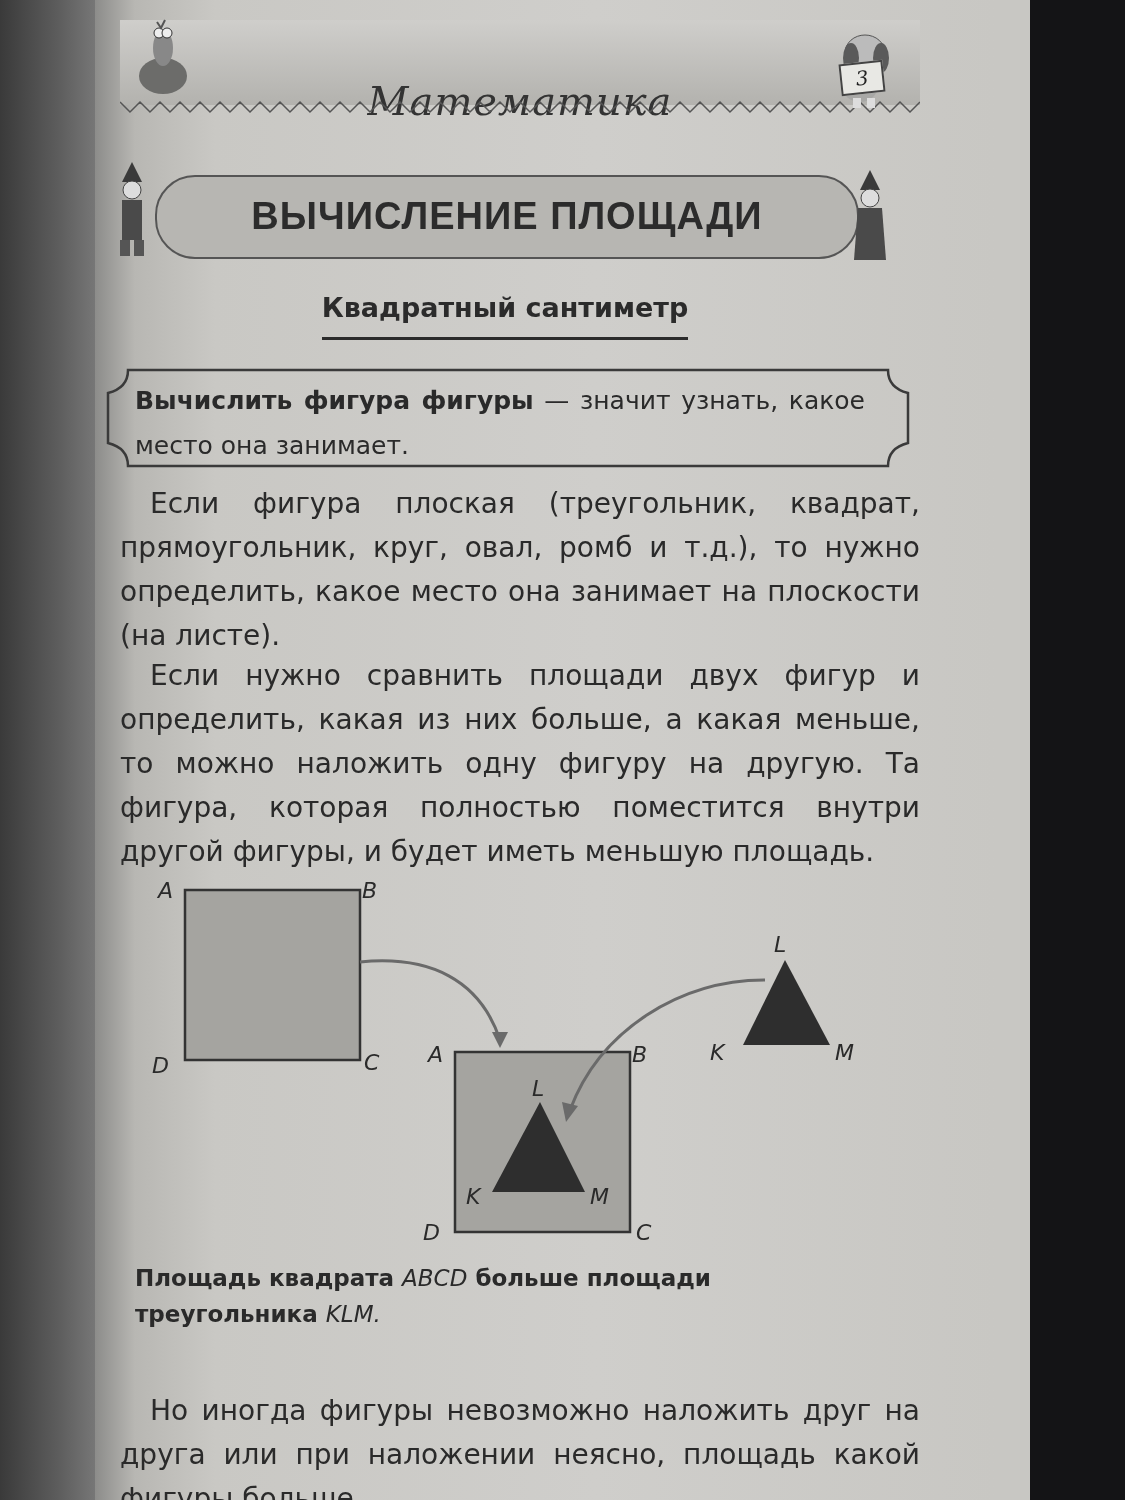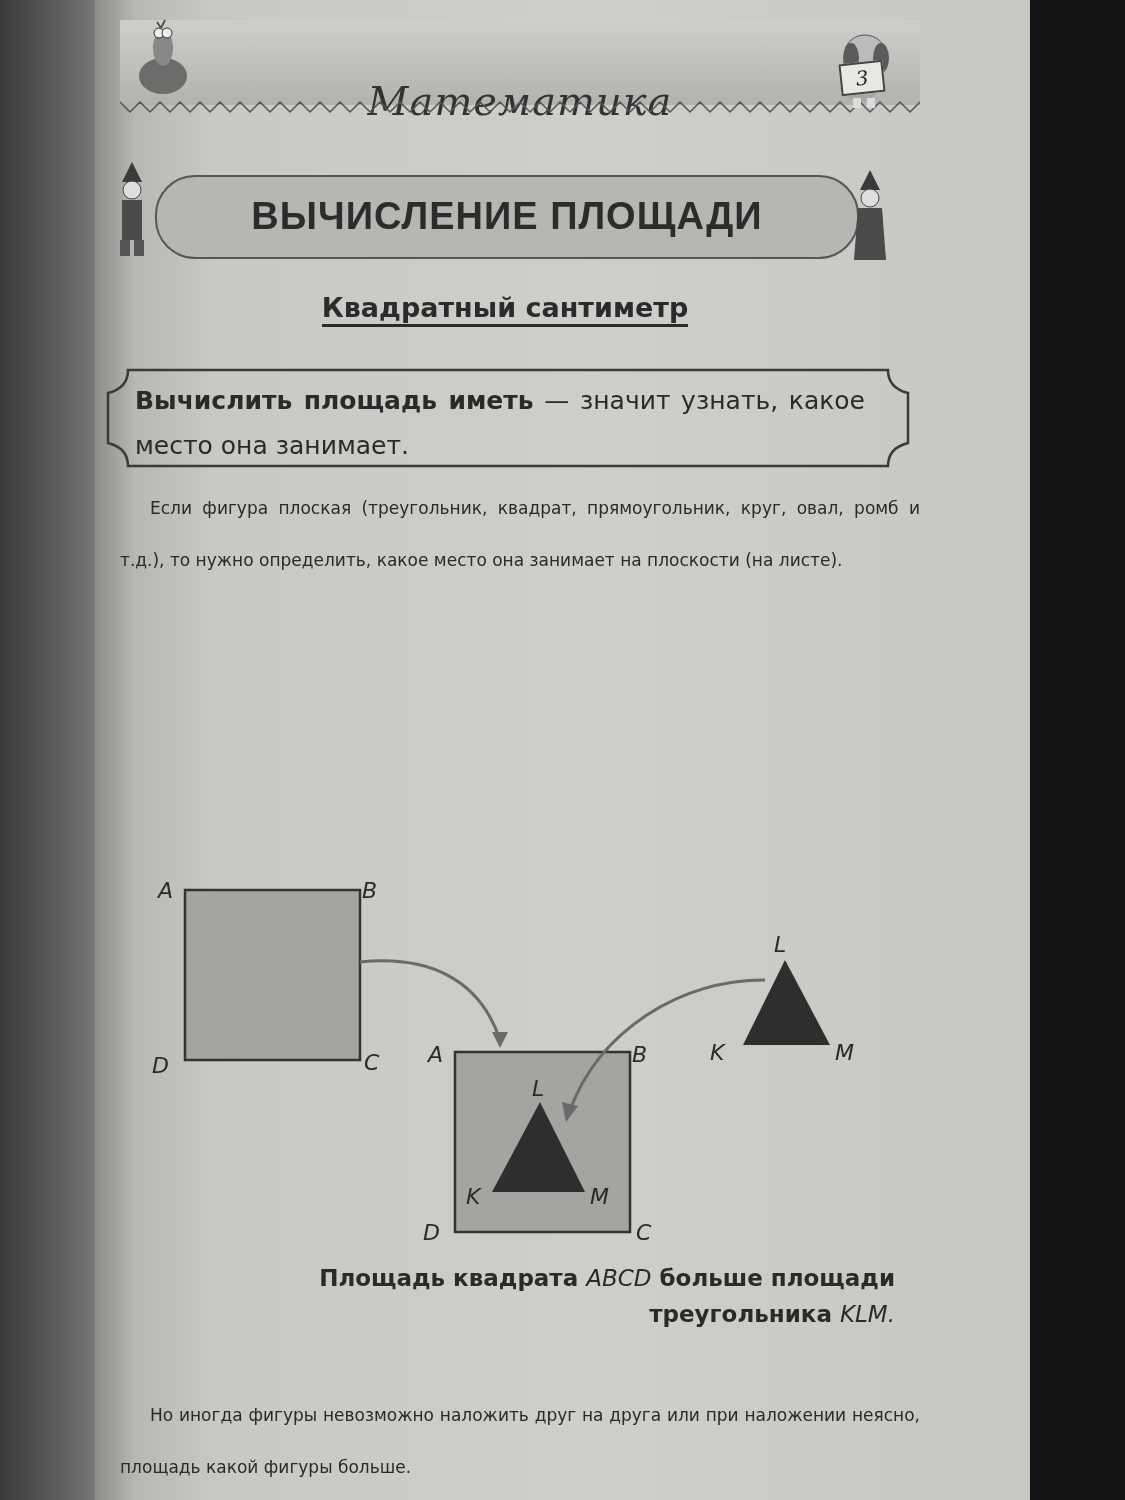--- a/index.html
+++ b/index.html
@@ -29,31 +29,31 @@
     font-style: italic; font-size: 20px; line-height: 28px; color: #222; }
   
   .banner { position: absolute; left: 60px; top: 175px; width: 700px; height: 80px; border: 2px solid #555;
     border-radius: 40px; background: #b7b6b2; }
   .banner-title { position: absolute; left: 0; right: 0; top: 18px; text-align: center;
     font-family: Liberation Sans, sans-serif; font-weight: bold; font-size: 38px; color: #2c2c2c; letter-spacing: 1px; }
   .gnome-left { position: absolute; left: 15px; top: 160px; width: 45px; height: 100px; }
   .gnome-right { position: absolute; left: 753px; top: 168px; width: 45px; height: 100px; }
   .subtitle { position: absolute; left: 0; width: 820px; top: 292px; text-align: center;
     font-weight: bold; font-size: 27px; color: #2b2b2b; }
-  .subtitle span { border-bottom: 3px solid #2b2b2b; padding-bottom: 1px; }
+  .subtitle span { border-bottom: 3px solid #2b2b2b; padding-bottom: 14px; }
   
   .def-box { position: absolute; left: 8px; top: 368px; width: 810px; height: 100px; }
   .def-text { position: absolute; left: 40px; top: 378px; width: 730px; font-size: 25px; line-height: 45px; color: #2a2a2a; text-align: justify; }
   .def-text b { font-weight: bold; }
-  .para { position: absolute; left: 25px; width: 800px; font-size: 17px; line-height: 52px; color: #2a2a2a; text-align: justify; }
+  .para { position: absolute; left: 25px; width: 800px; font-size: 28px; line-height: 44px; color: #2a2a2a; text-align: justify; }
   .para p { margin: 0; text-indent: 30px; }
   .p1 { top: 482px; }
   .p2 { top: 654px; }
   .p3 { top: 1352px; margin-top: 37px; }
-  .caption { position: absolute; left: 40px; width: 760px; top: 1260px; text-align: right; font-size: 23px; font-weight: bold; line-height: 36px; color: #2a2a2a; }
+  .caption { position: absolute; left: 40px; width: 760px; top: 1260px; text-align: left; font-size: 23px; font-weight: bold; line-height: 36px; color: #2a2a2a; }
   .caption i { font-weight: normal; font-style: italic; }
   .diagram { position: absolute; left: 45px; top: 870px; }
   .lbl { font-family: "DejaVu Sans", sans-serif; font-style: italic; font-size: 22px; fill: #2a2a2a; }
 </style>
 </head>
 <body>
 
 <div class="spine"></div>
 <div class="dark-edge"></div>
 
@@ -99,25 +99,28 @@
   </svg>
 
   <div class="subtitle">
     <span>Квадратный сантиметр</span>
   </div>
 
   <svg class="def-box" viewBox="0 0 810 100" preserveAspectRatio="none">
     <path d="M25 2 L785 2 Q785 20 805 25 L805 75 Q785 80 785 98 L25 98 Q25 80 5 75 L5 25 Q25 20 25 2 Z" fill="none" stroke="#3a3a3a" stroke-width="2.5"></path>
   </svg>
   <div class="def-text">
-    <b>Вычислить площадь иметь</b><span> — </span><span>значит узнать, какое место она занимает.</span>
+    <b>Вычислить фигура фигуры</b><span> — </span><span>значит узнать, какое место она занимает.</span>
   </div>
 
   <div class="para p1">
     <p>Если фигура плоская (треугольник, квадрат, прямоугольник, круг, овал, ромб и т.д.), то нужно определить, какое место она занимает на плоскости (на листе).</p>
+  </div>
+  <div class="para p2">
+    <p>Если нужно сравнить площади двух фигур и определить, какая из них больше, а какая меньше, то можно наложить одну фигуру на другую. Та фигура, которая полностью поместится внутри другой фигуры, и будет иметь меньшую площадь.</p>
   </div>
 
   <svg class="diagram" width="760" height="380" viewBox="0 0 760 380">
 
     <rect x="45" y="20" width="175" height="170" fill="#a5a4a0" stroke="#333" stroke-width="2.5"></rect>
     <text class="lbl" x="18" y="28">A</text>
     <text class="lbl" x="222" y="28">B</text>
     <text class="lbl" x="224" y="200">C</text>
     <text class="lbl" x="12" y="203">D</text>
 

